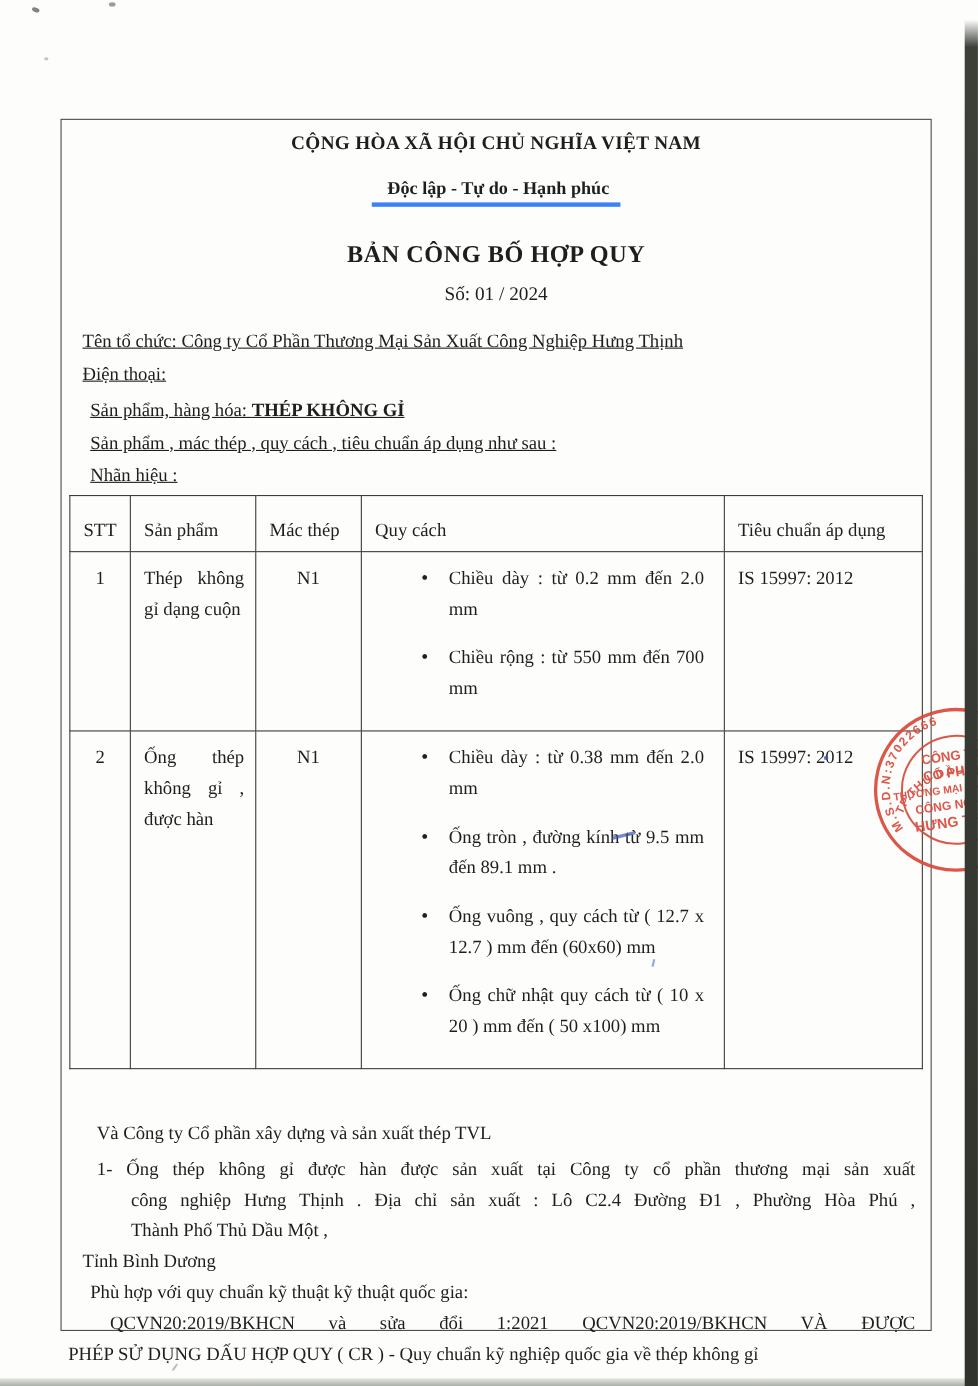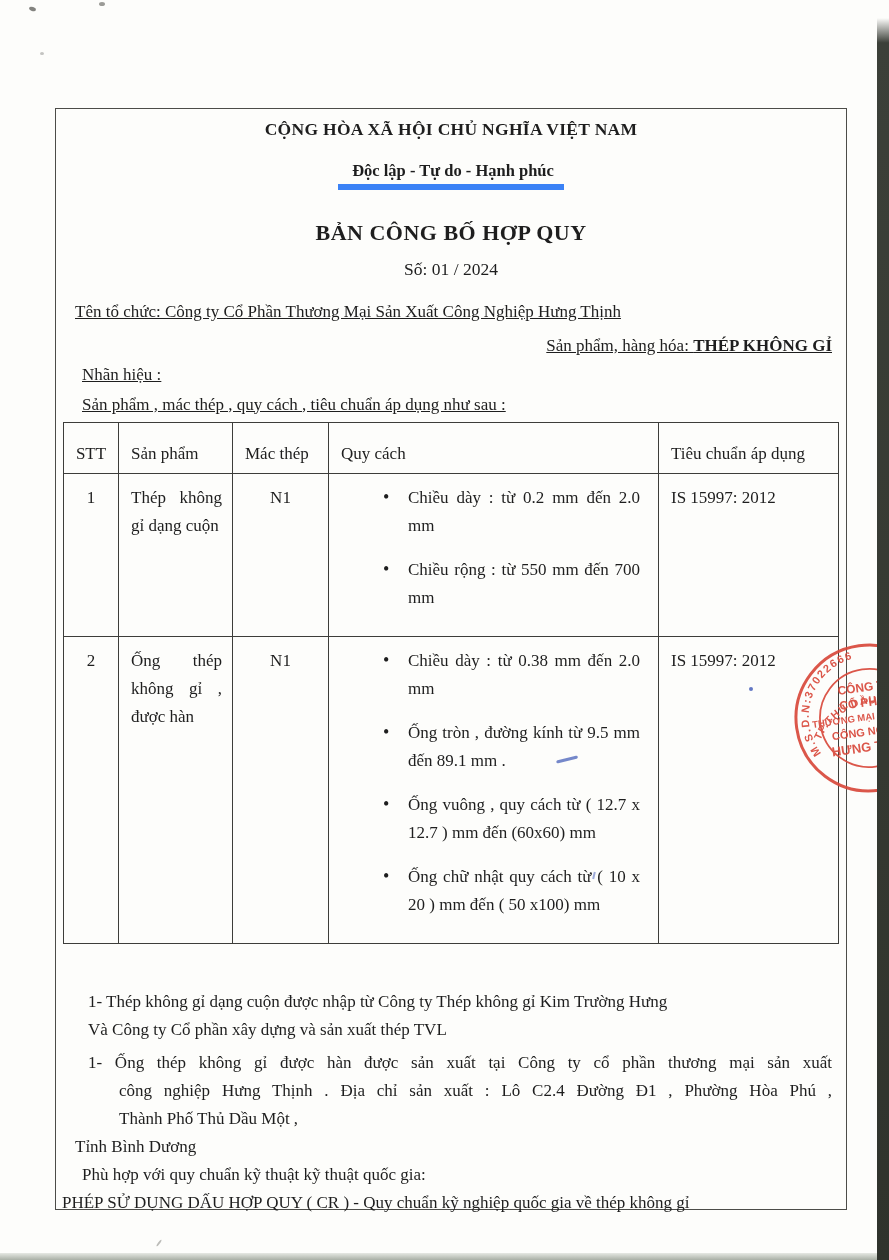--- a/index.html
+++ b/index.html
@@ -41,21 +41,21 @@
     border: 1.6px solid #4c4c48;
     padding: 0 0 0 0;
     z-index: 1;
     margin-top: 41px;
   }
 
   .nat-header { text-align: center; margin-top: 10px; }
   .nh1 { font-size: 17.5px; font-weight: bold; letter-spacing: .3px; }
   .nh2 {
     display: inline-block; font-size: 16.5px; font-weight: bold;
-    border-bottom: 6px solid #3b82f6; padding: 1px 10px 3px 14px; margin-top: 2px;
+    border-bottom: 4px solid #3b82f6; padding: 1px 10px 3px 14px; margin-top: 2px;
   }
   .doc-title { text-align: center; font-size: 22px; font-weight: bold; letter-spacing: .5px; margin-top: 30px; }
   .doc-number { text-align: center; font-size: 17.5px; margin-top: 13px; }
 
   .body-text { font-size: 17px; line-height: 29.5px; text-decoration: underline; }
   .org-block { margin-top: 17px; padding-right: 14px; }
   .ml18 { margin-left: 19px; }
   .ml25 { margin-left: 26px; }
   .jlast { text-align: justify; text-align-last: justify; }
 
@@ -116,23 +116,24 @@
     <div class="nat-header">
       <div class="nh1">CỘNG HÒA XÃ HỘI CHỦ NGHĨA VIỆT NAM</div><br>
       <span class="nh2">Độc lập - Tự do - Hạnh phúc</span>
     </div>
 
     <div class="doc-title">BẢN CÔNG BỐ HỢP QUY</div>
     <div class="doc-number">Số: 01 / 2024</div>
 
     <div class="body-text org-block">
       <div class="ml18">Tên tổ chức: Công ty Cổ Phần Thương Mại Sản Xuất Công Nghiệp Hưng Thịnh</div>
-      <div class="ml25" style="margin-top:4px;text-align:right;"><span>Sản phẩm, hàng hóa: </span><b>THÉP KHÔNG GỈ</b></div>
+      <div class="ml18">Điện thoại:</div>
+      <div class="ml25" style="margin-top:4px;"><span>Sản phẩm, hàng hóa: </span><b>THÉP KHÔNG GỈ</b></div>
+      <div class="ml25">Sản phẩm , mác thép , quy cách , tiêu chuẩn áp dụng như sau :</div>
       <div class="ml25">Nhãn hiệu :</div>
-      <div class="ml25">Sản phẩm , mác thép , quy cách , tiêu chuẩn áp dụng như sau :</div>
     </div>
 
     <table class="spec">
       <colgroup>
           <col class="c1">
           <col class="c2">
           <col class="c3">
           <col class="c4">
           <col class="c5">
         </colgroup>
@@ -169,27 +170,27 @@
               <li>Ống vuông , quy cách từ ( 12.7 x 12.7 ) mm đến (60x60) mm</li>
               <li>Ống chữ nhật quy cách từ ( 10 x 20 ) mm đến ( 50 x100) mm</li>
             </ul>
           </td>
           <td>IS 15997: 2012</td>
         </tr>
       </tbody>
     </table>
 
     <div class="notes">
-      <div class="n-ind1">1- Thép không gỉ dạng cuộn được nhập từ Công ty Thép không gỉ Kim Trường Hưng</div>
       <div class="n-ind1">Và Công ty Cổ phần xây dựng và sản xuất thép TVL</div>
       <div class="n-ind1 note-gap jlast">1- Ống thép không gỉ được hàn được sản xuất tại Công ty cổ phần thương mại sản xuất</div>
       <div class="n-ind2 jlast">công nghiệp Hưng Thịnh . Địa chỉ sản xuất : Lô C2.4 Đường Đ1 , Phường Hòa Phú ,</div>
       <div class="n-ind2">Thành Phố Thủ Dầu Một ,</div>
       <div class="ml18">Tỉnh Bình Dương</div>
       <div class="ml25">Phù hợp với quy chuẩn kỹ thuật kỹ thuật quốc gia:</div>
+      <div class="conf-l1">QCVN20:2019/BKHCN và sửa đổi 1:2021 QCVN20:2019/BKHCN VÀ ĐƯỢC</div>
       <div class="conf-l2">PHÉP SỬ DỤNG DẤU HỢP QUY ( CR ) -  Quy chuẩn kỹ nghiệp quốc gia về thép không gỉ</div>
     </div>
 
   </div>
 
   <svg class="stamp" viewBox="0 0 166 166">
     <g transform="rotate(-8 83 83)" fill="none" stroke="#d9493c">
       <circle cx="83" cy="83" r="73" stroke-width="3"></circle>
       <circle cx="83" cy="83" r="49" stroke-width="1.8"></circle>
       <path id="rimTop" d="M 32 113 A 60 60 0 1 1 134 113" fill="none" stroke="none"></path>

